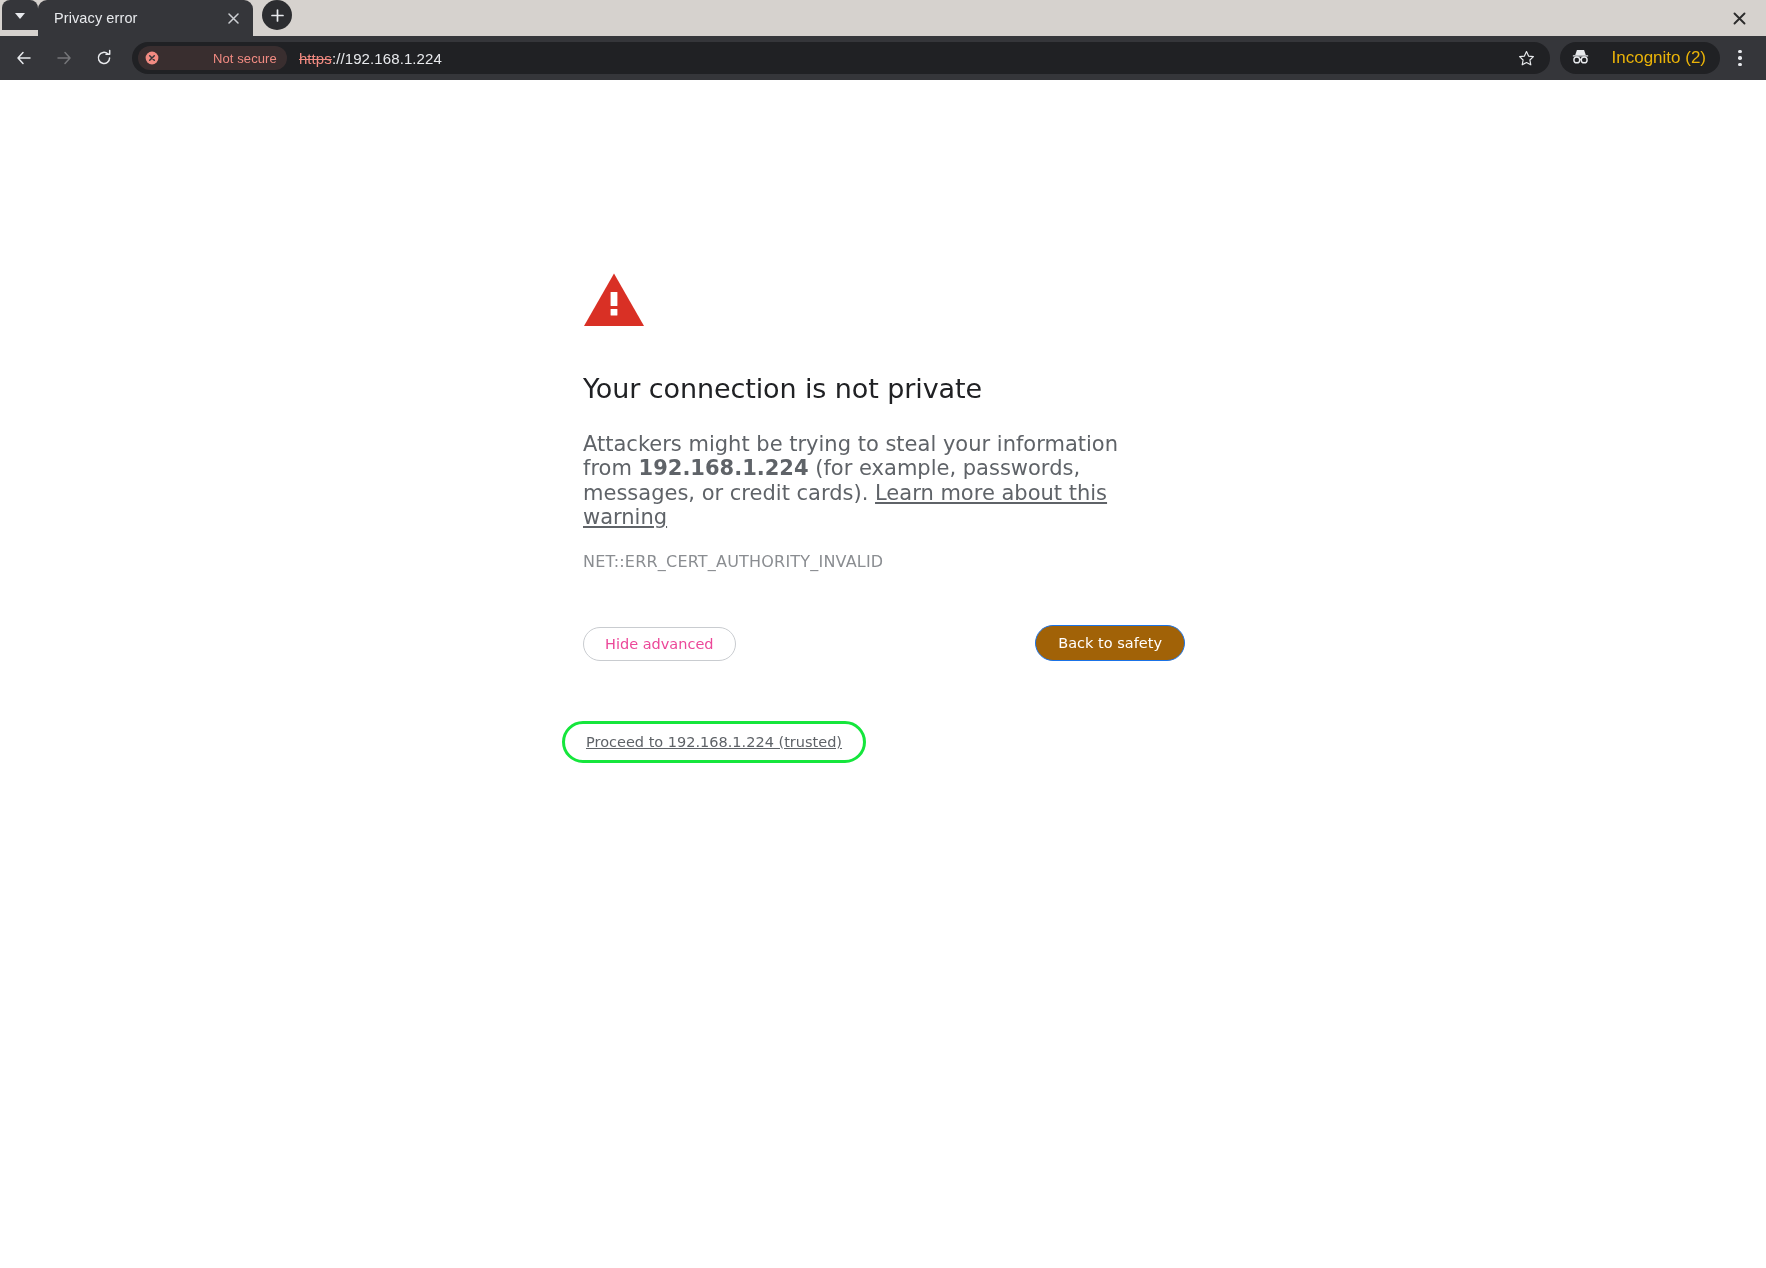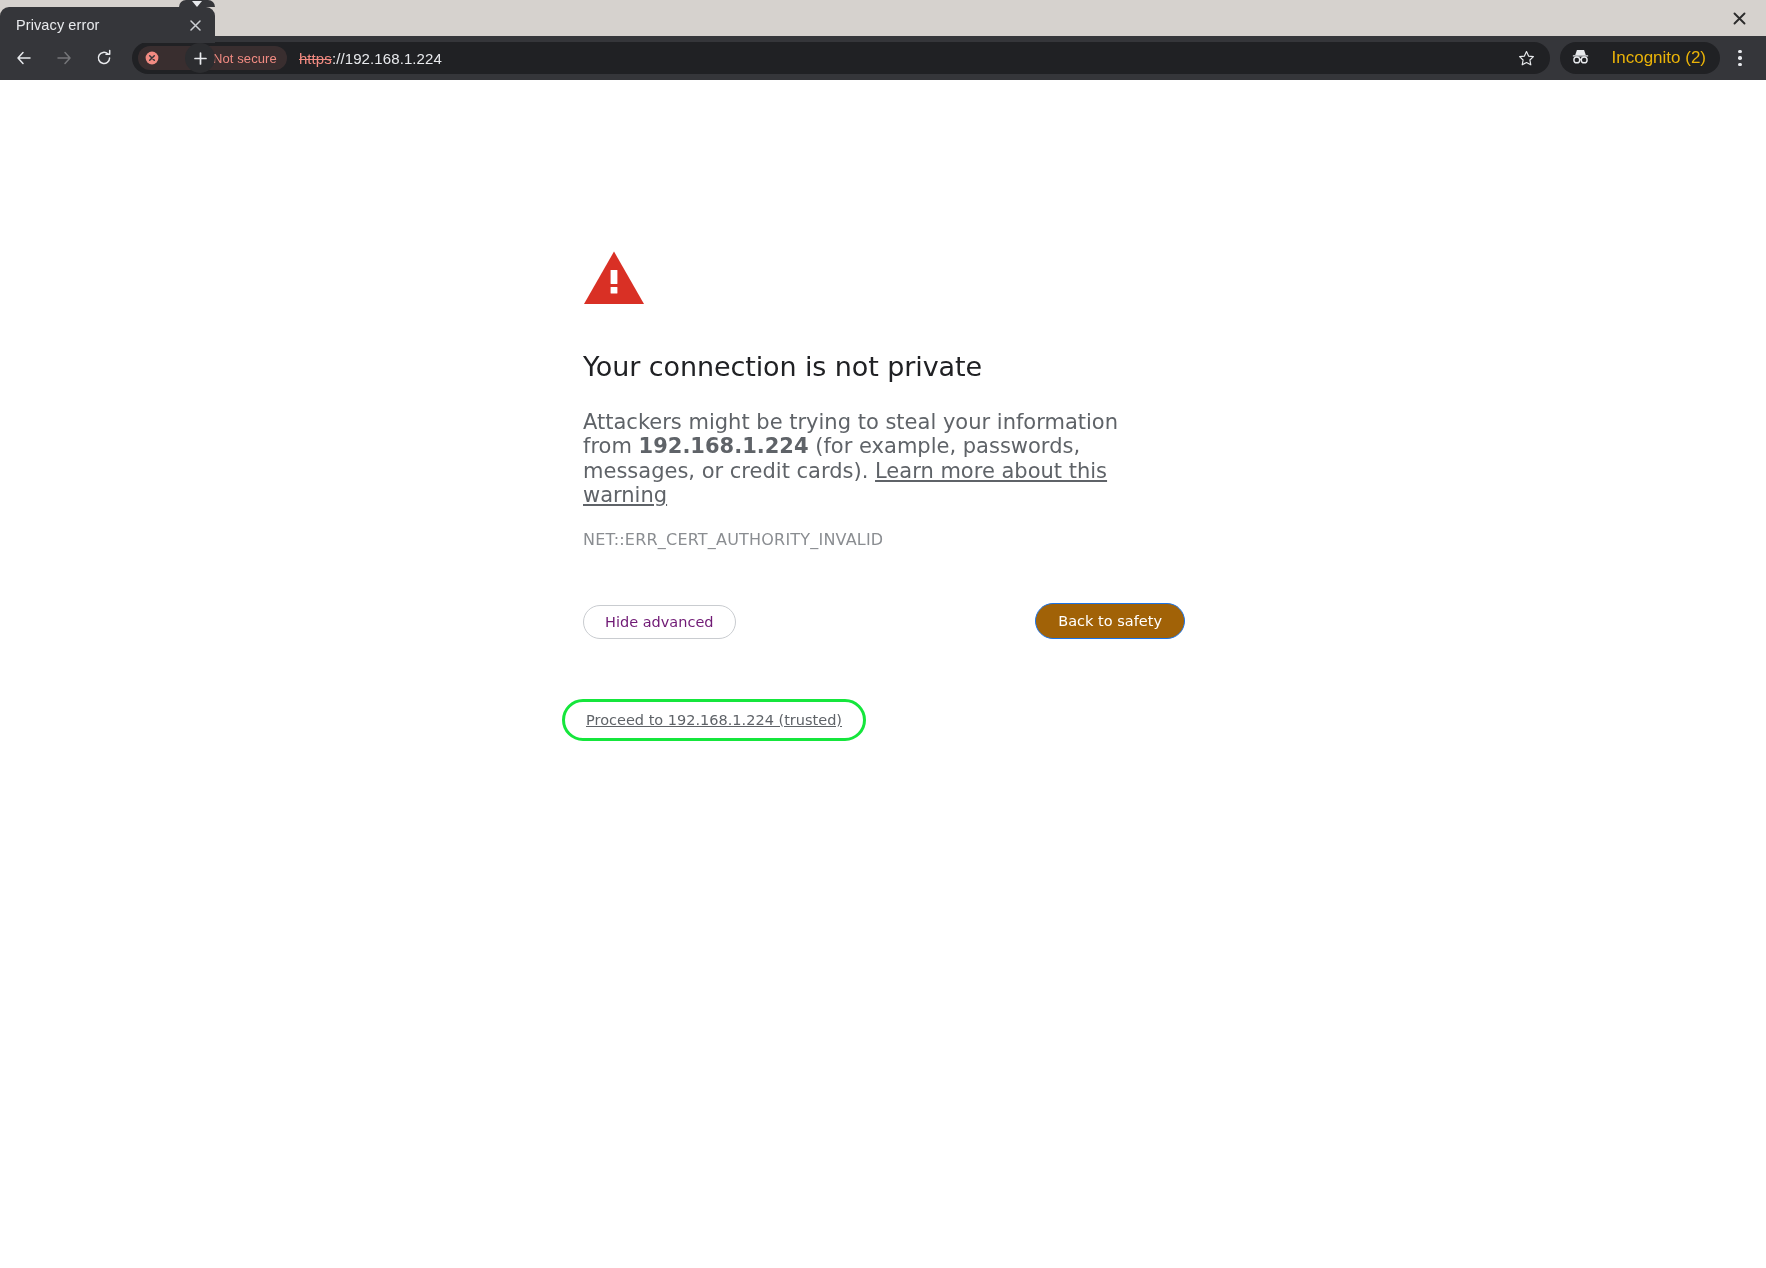--- a/index.html
+++ b/index.html
@@ -29,23 +29,21 @@
   .tabstrip {
     height: 36px;
     background: #d6d2ce;
     display: flex;
     align-items: flex-end;
     position: relative;
     flex: none;
   }
   .tabstrip-left {
     display: flex;
-    align-items: flex-end;
     height: 36px;
-    flex-direction: column;
   }
   .tab-search-btn {
     width: 36px;
     height: 30px;
     margin: 0 0 0 2px;
     border-radius: 8px 8px 0 0;
     background: #35363a;
     display: flex;
     align-items: center;
     justify-content: center;
@@ -224,21 +222,21 @@
   
   .viewport {
     flex: 1;
     background: #ffffff;
     overflow: hidden;
     position: relative;
   }
   .interstitial {
     position: absolute;
     left: 583px;
-    top: 170px;
+    top: 192px;
     width: 600px;
   }
   .warn-icon { margin-bottom: 40px; }
   .page-h1 {
     font-family: "DejaVu Sans", sans-serif;
     font-size: 27px;
     font-weight: 400;
     color: #202124;
     margin: 0 0 26px 0;
     line-height: 1.25;
@@ -267,21 +265,21 @@
   .btn-row {
     margin-top: 55px;
     width: 602px;
     display: flex;
     align-items: center;
     justify-content: space-between;
   }
   .btn-secondary {
     font-family: "DejaVu Sans", sans-serif;
     font-size: 14.5px;
-    color: #701a75;
+    color: #ec4899;
     background: #ffffff;
     border: 1px solid #c9ccd0;
     border-radius: 18px;
     padding: 9px 21px;
     line-height: 1;
     cursor: pointer;
   }
   .btn-primary {
     font-family: "DejaVu Sans", sans-serif;
     font-size: 14.5px;

